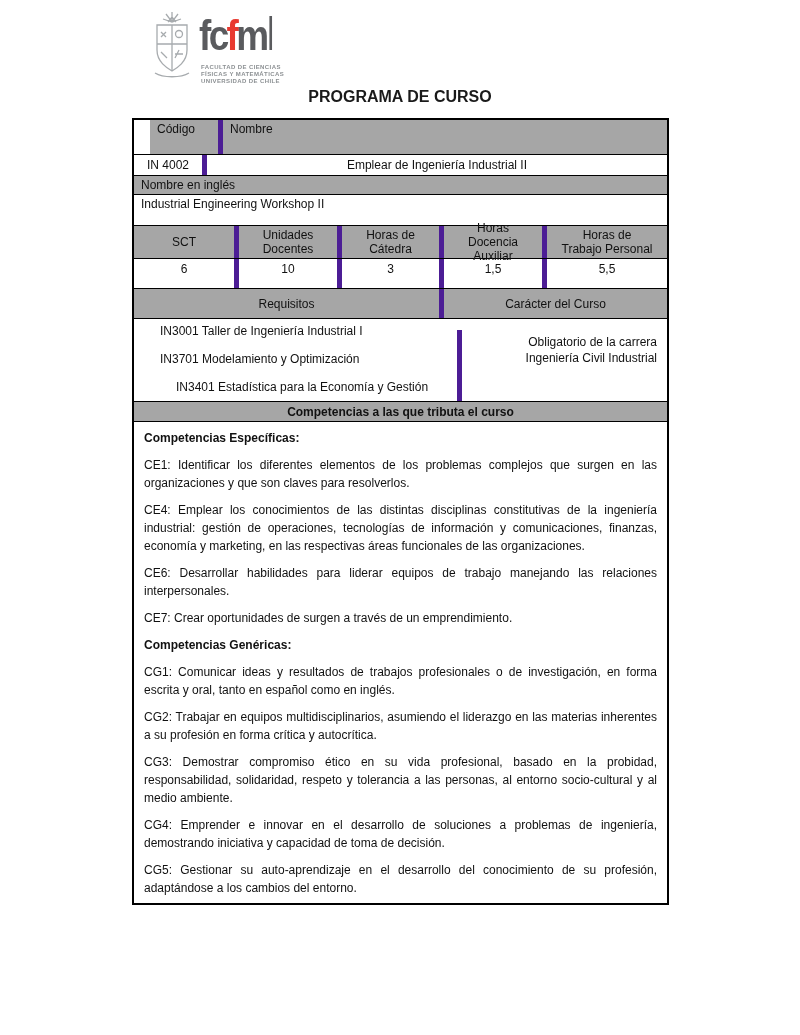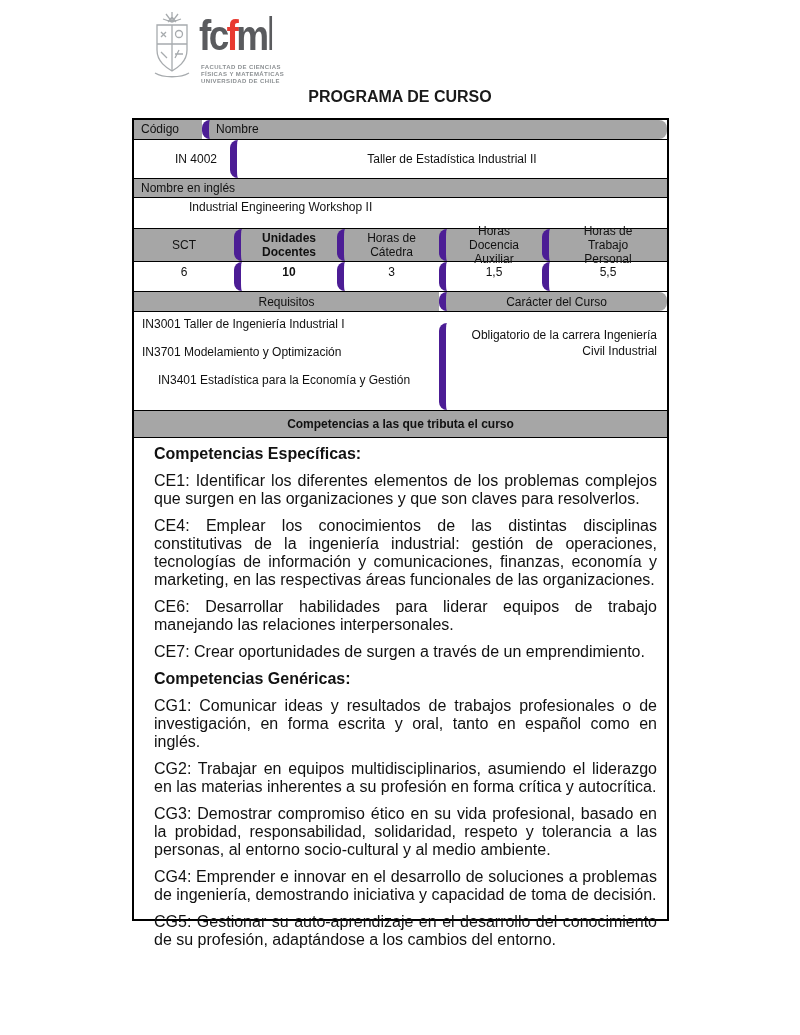--- a/index.html
+++ b/index.html
@@ -42,58 +42,58 @@
 
   
   .tbl {
     position: absolute; left: 132px; top: 118px; width: 537px;
     border: 2px solid #000;
     font-size: 12px;
   }
   .row { display: flex; width: 100%; }
   .row + .row { border-top: 1px solid #000; }
   .cell { min-width: 0; }
-  .cell + .cell { border-left: 7px solid #4c1d95; border-radius: 8px; }
+  .cell + .cell { border-left: 5px solid #4c1d95; }
   .gray { background: #a6a6a6; }
 
-  .r1 { height: 19px; }
-  .r2 { height: 39px; padding-left: 28px; }
+  .r1 { height: 34px; padding-left: 16px; }
+  .r2 { height: 21px; }
   .r3 { height: 19px; }
-  .r4 { height: 31px; padding-left: 48px; }
+  .r4 { height: 31px; }
   .r5 { height: 33px; }
   .r6 { height: 30px; }
-  .r7 { height: 20px; }
-  .r8 { height: 99px; }
-  .r9 { height: 27px; }
+  .r7 { height: 30px; }
+  .r8 { height: 83px; padding-left: 18px; }
+  .r9 { height: 20px; }
   .r10 { height: 482px; }
 
   .pad-l { padding: 2px 0 0 7px; }
   .c-codigo { width: 68px; flex: none; }
   .c-rest { flex: 1; }
   .vcenter { display: flex; align-items: center; justify-content: center; }
 
   .hcol1 { width: 100px; flex: none; }
-  .hcol2 { width: 103px; flex: none; font-weight: bold; }
+  .hcol2 { width: 103px; flex: none; }
   .hcol3 { width: 102px; flex: none; }
   .hcol4 { width: 103px; flex: none; }
   .hcol5 { flex: 1; }
   .hhead { display: flex; align-items: center; justify-content: center;
            text-align: center; line-height: 14px; padding: 0 14px; }
   .hval  { text-align: center; padding-top: 3px; }
 
   .c-req { width: 305px; flex: none; }
   .c-car { flex: 1; }
   .req-body { padding: 5px 8px; }
   .req-item { line-height: 15px; margin-bottom: 13px; }
   .req-item:last-child { margin-bottom: 0; margin-left: 16px; }
   .car-body { padding: 4px 10px; text-align: right; line-height: 16px; margin-top: 11px; }
 
   .banner { font-weight: bold; }
 
-  .comp-body { padding: 7px 10px 0 20px; font-size: 16px; line-height: 18px; }
+  .comp-body { padding: 7px 10px 0 10px; font-size: 12px; line-height: 18px; }
   .comp-body p { text-align: justify; margin: 0 0 9px 0; }
   .comp-body p.heading { font-weight: bold; text-align: left; }
 </style>
 </head>
 <body>
 
 <div class="page">
 
   <div class="logo-wrap">
     <svg class="crest" width="46" height="70" viewBox="0 0 46 70" fill="none">
@@ -123,21 +123,21 @@
 
   <div class="tbl">
 
     <div class="row r1">
       <div class="cell gray c-codigo pad-l">Código</div>
       <div class="cell gray c-rest pad-l">Nombre</div>
     </div>
 
     <div class="row r2">
       <div class="cell c-codigo vcenter">IN 4002</div>
-      <div class="cell c-rest vcenter">Taller de Estadística Industrial II</div>
+      <div class="cell c-rest vcenter">Emplear de Ingeniería Industrial II</div>
     </div>
 
     <div class="row r3">
       <div class="cell gray c-rest pad-l">Nombre en inglés</div>
     </div>
 
     <div class="row r4">
       <div class="cell c-rest pad-l">Industrial Engineering Workshop II</div>
     </div>
 

